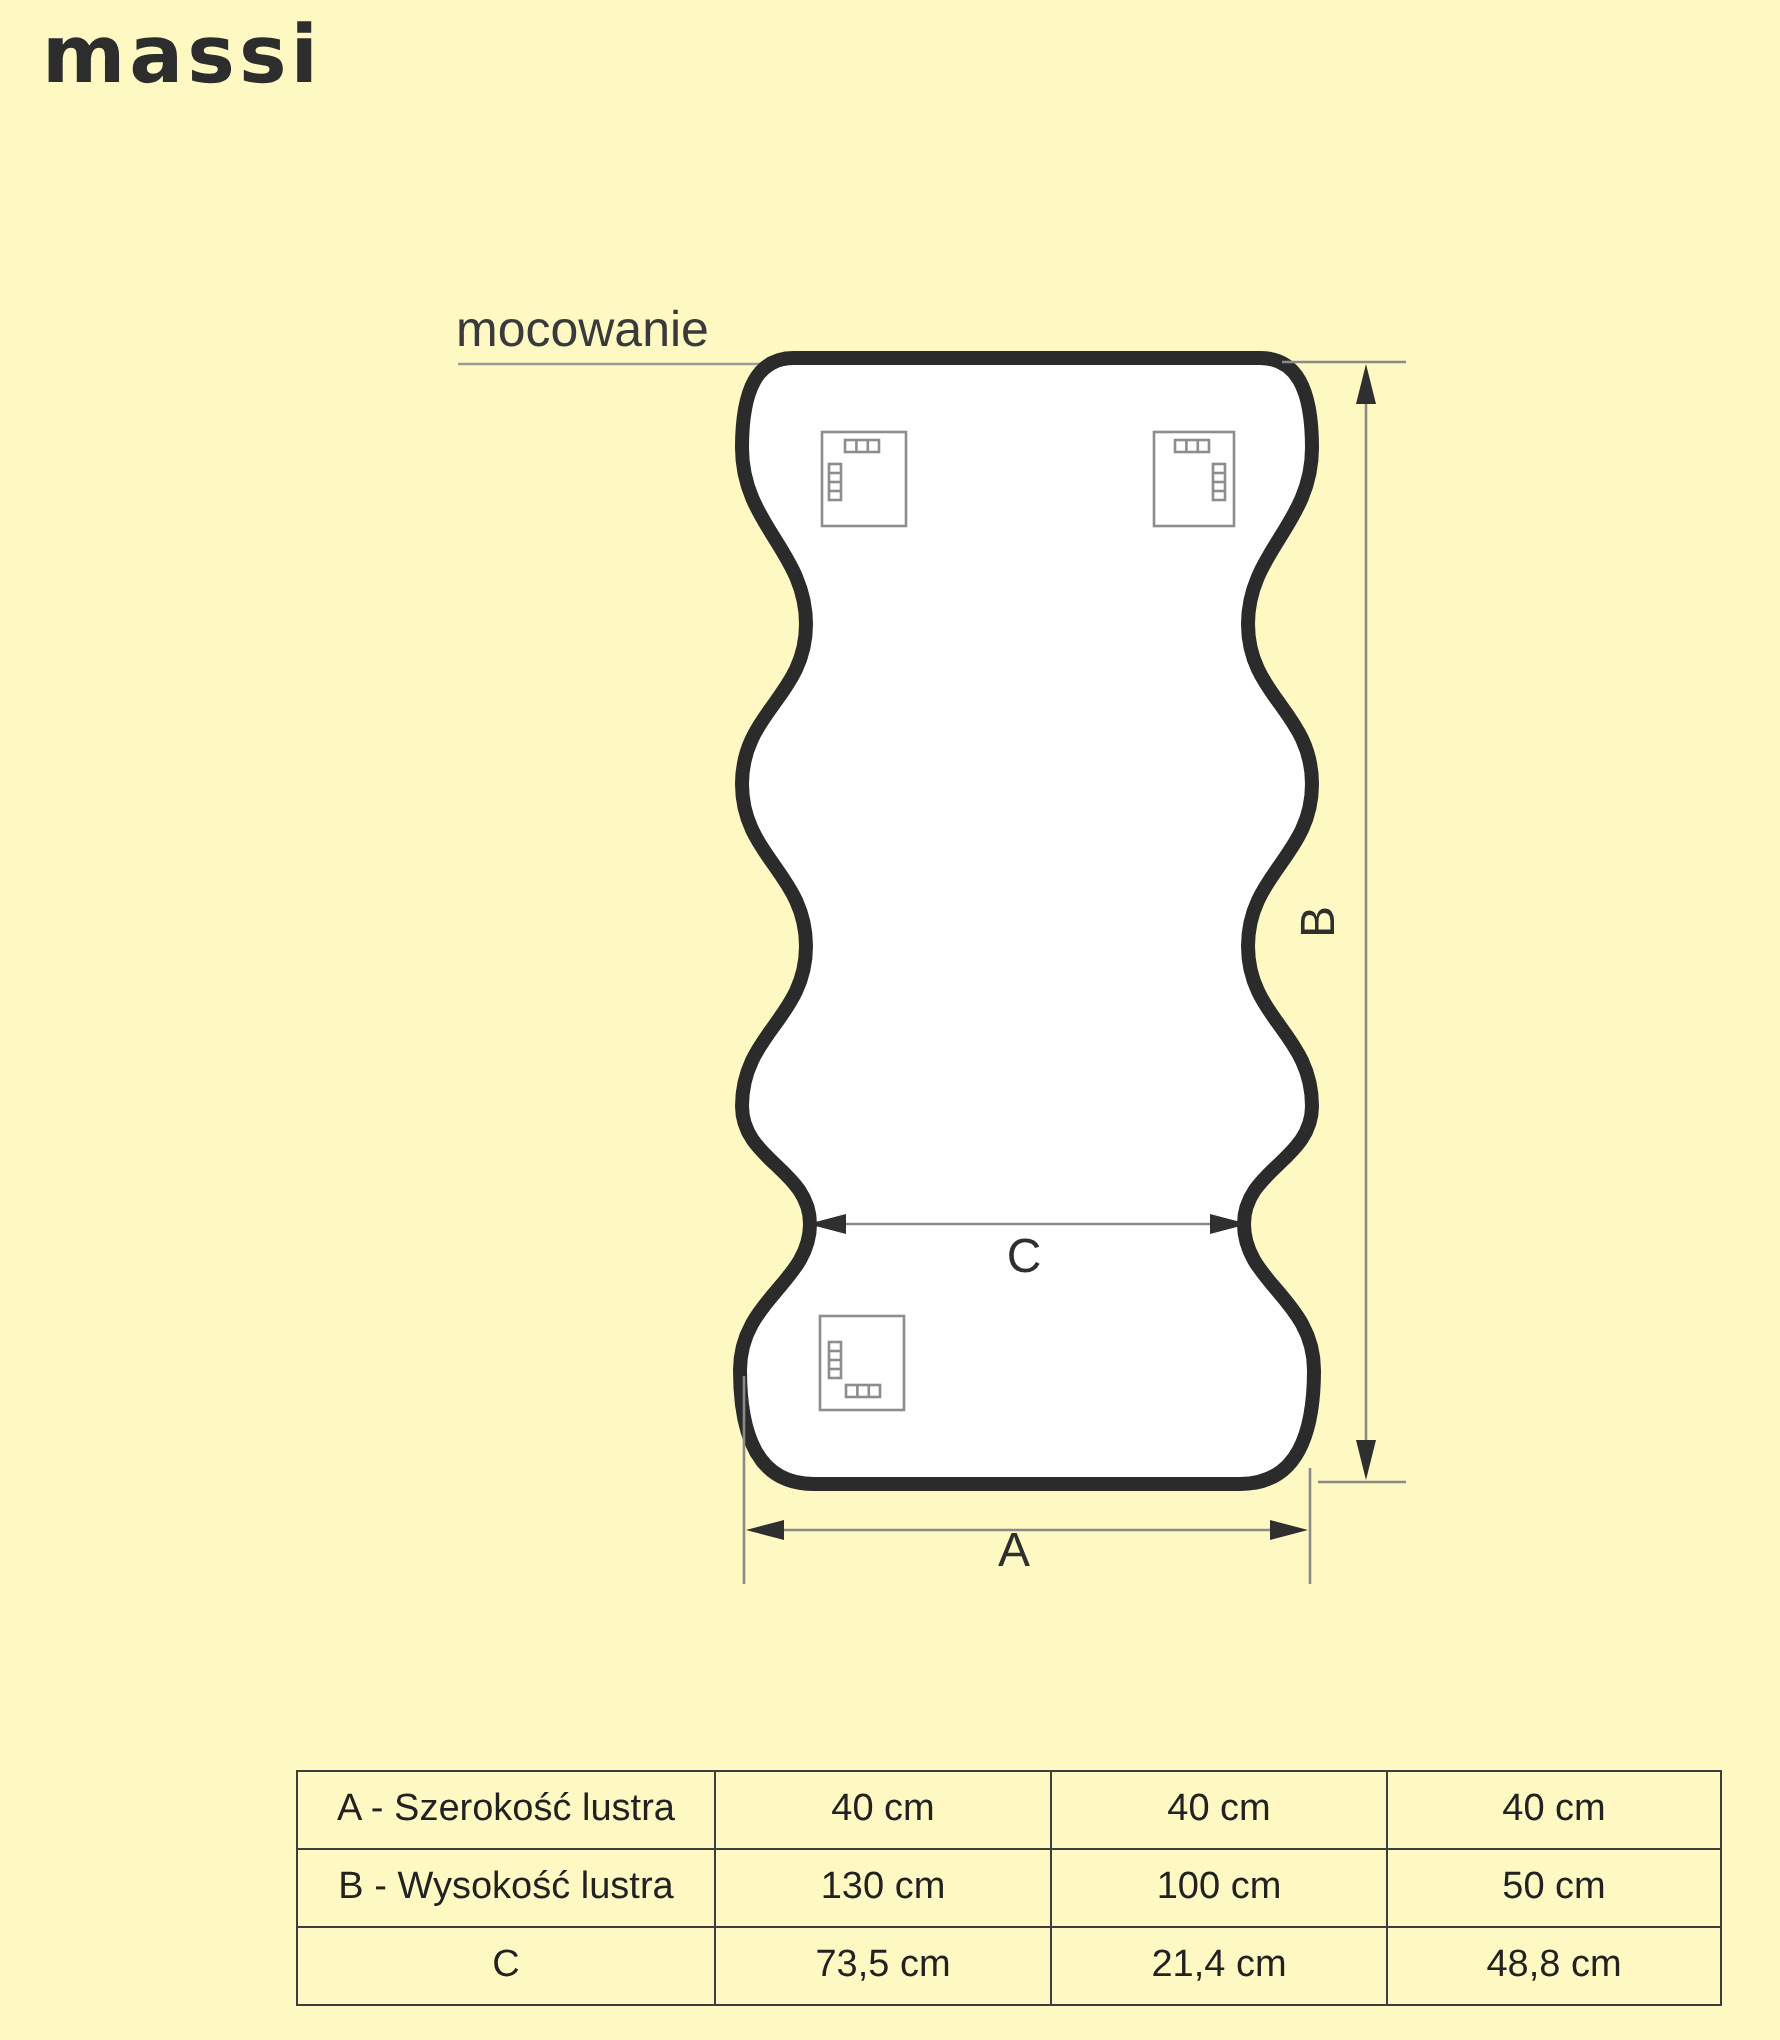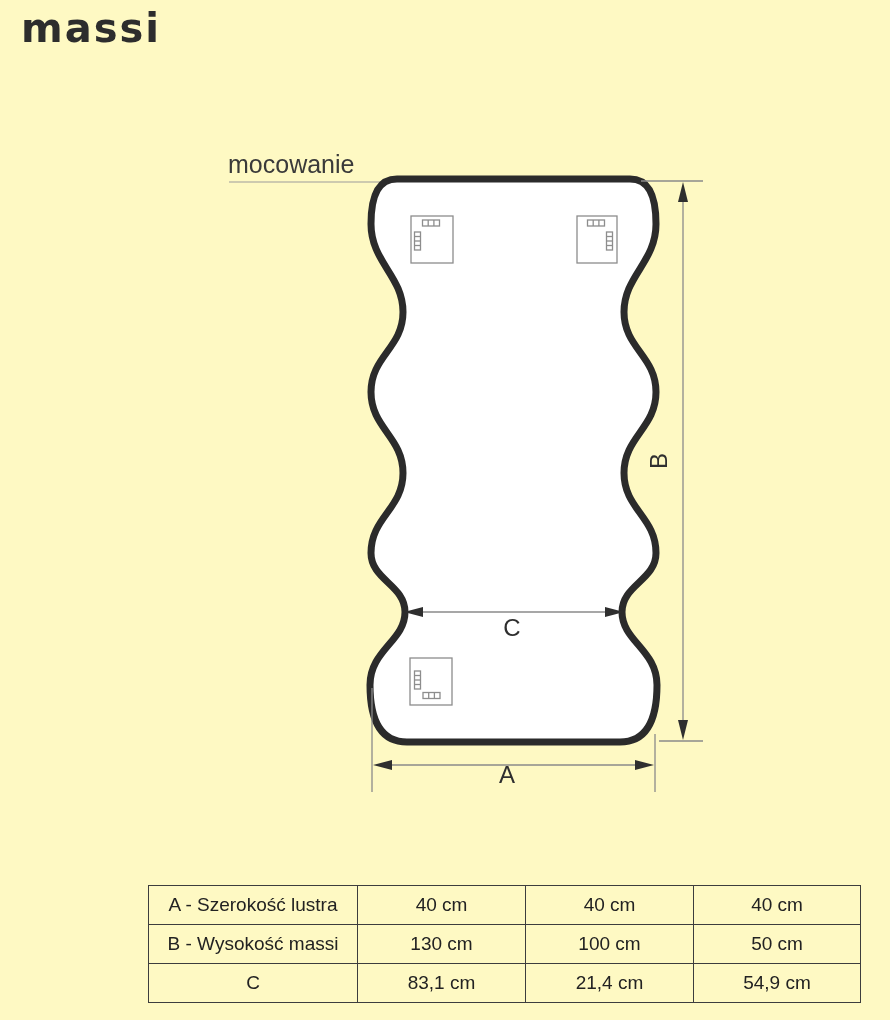--- a/index.html
+++ b/index.html
@@ -172,27 +172,27 @@
         <col style="width:167px">
     </colgroup>
     <tbody>
       <tr>
         <td>A - Szerokość lustra</td>
         <td>40 cm</td>
         <td>40 cm</td>
         <td>40 cm</td>
       </tr>
       <tr>
-        <td>B - Wysokość massi</td>
+        <td>B - Wysokość lustra</td>
         <td>130 cm</td>
         <td>100 cm</td>
         <td>50 cm</td>
       </tr>
       <tr>
         <td>C</td>
-        <td>83,1 cm</td>
+        <td>73,5 cm</td>
         <td>21,4 cm</td>
-        <td>54,9 cm</td>
+        <td>48,8 cm</td>
       </tr>
     </tbody>
   </table>
 
 </div>
 
 </body></html>

